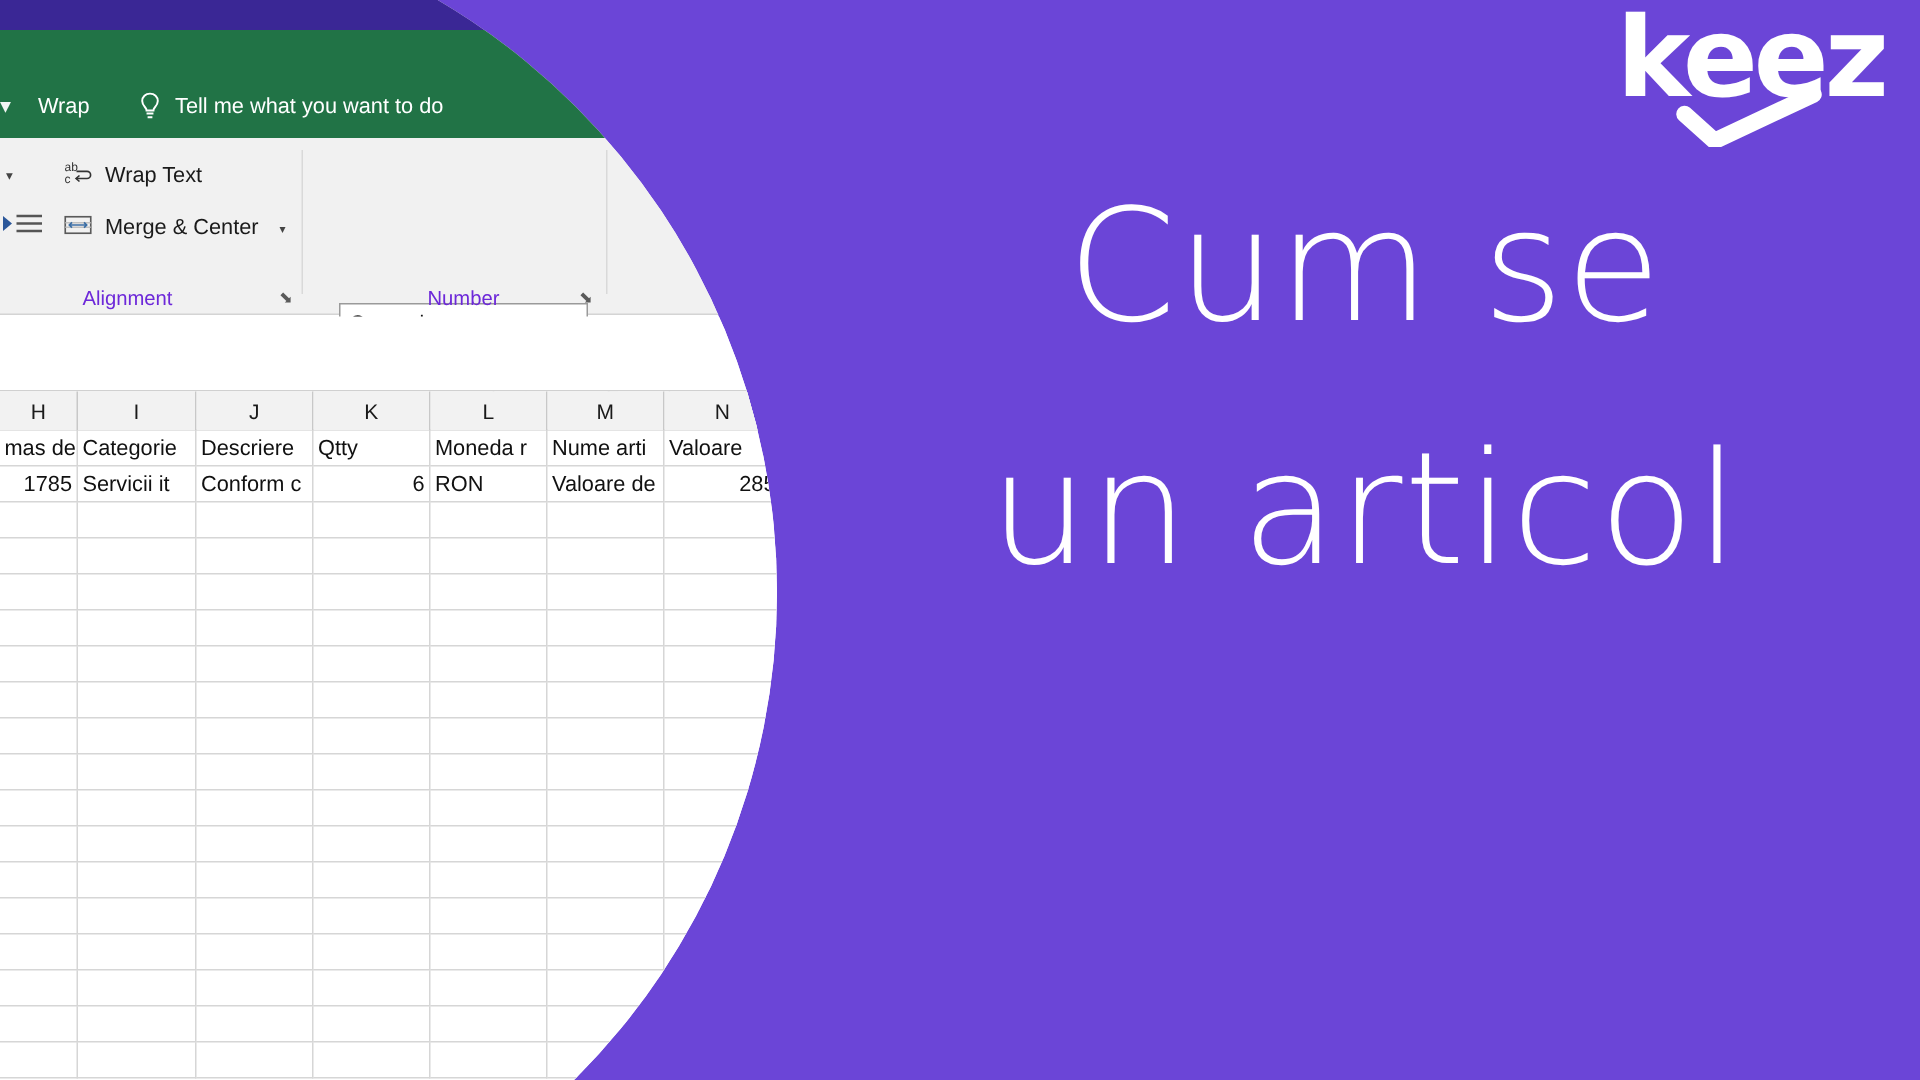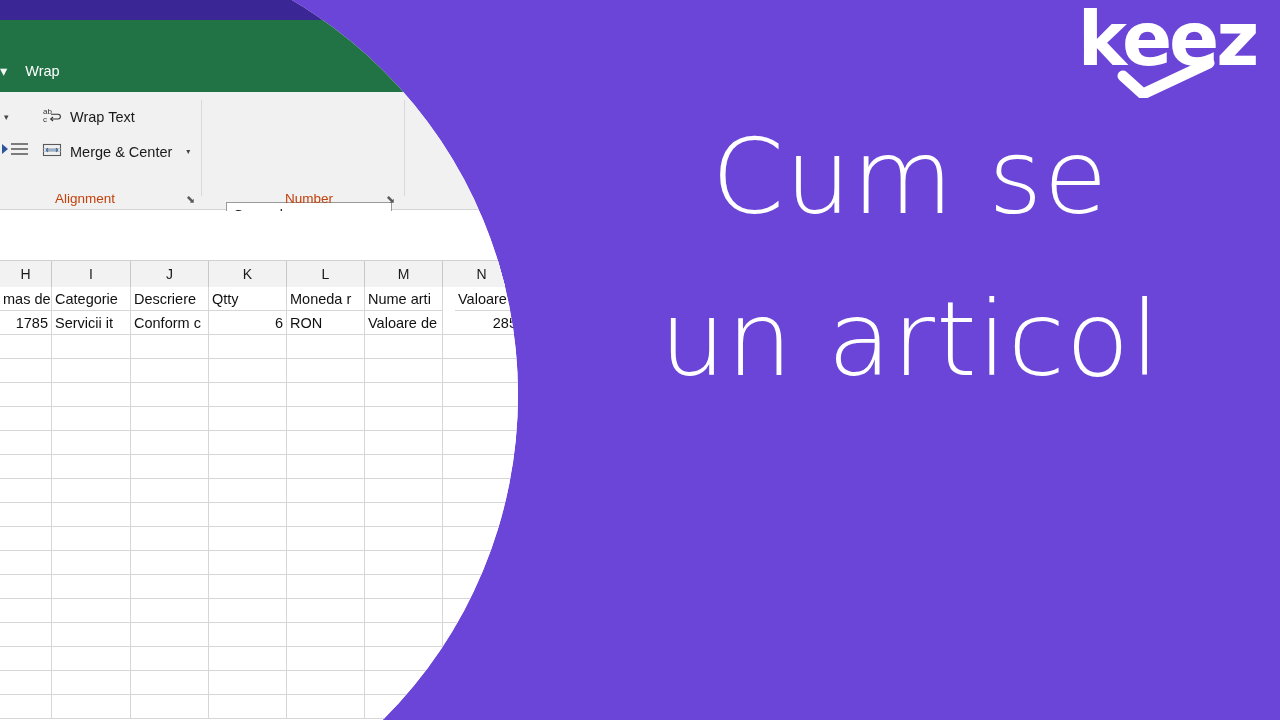--- a/index.html
+++ b/index.html
@@ -72,21 +72,21 @@
   }
   .grp {
     position: absolute; top: 0; height: 118px;
   }
   .grp-sep {
     position: absolute; top: 8px; width: 1px; height: 96px;
     background: #D9D9D9;
   }
   .grp-label {
     position: absolute; bottom: 4px;
-    font-size: 13.5px; color: #c2410c;
+    font-size: 13.5px; color: #6d28d9;
     text-align: center;
     white-space: nowrap;
   }
   .dlg-launcher {
     position: absolute; bottom: 5px;
     width: 12px; height: 12px;
     color: #5a5a5a; font-size: 11px; line-height: 12px;
   }
 
   
@@ -227,20 +227,29 @@
 <div id="stage">
 
   <div id="excel-clip">
 
     <div class="titlebar"></div>
 
     <div class="ribbon-tabs">
       <div class="tabs-row">
         <div class="tab-item tab-caret">▾</div>
         <div class="tab-item">Wrap</div>
+        <div class="tellme">
+          <span class="bulb">
+            <svg width="16" height="20" viewBox="0 0 16 20">
+              <path d="M8 1.4c-3 0-5.2 2.2-5.2 5 0 2 1 3.1 1.9 4.1.6.7 1 1.2 1 2.1h4.6c0-.9.4-1.4 1-2.1.9-1 1.9-2.1 1.9-4.1 0-2.8-2.2-5-5.2-5z" fill="none" stroke="#ffffff" stroke-width="1.3"></path>
+              <path d="M5.7 14.6h4.6M6.4 17.1h3.2" stroke="#ffffff" stroke-width="1.3" fill="none"></path>
+            </svg>
+          </span>
+          <span class="tellme-label">Tell me what you want to do</span>
+        </div>
       </div>
     </div>
 
     <div class="ribbon-body">
 
       <div class="grp" style="left:0; width:200px;">
 
         <div class="align-caret">▾</div>
 
         <div class="align-indent">
@@ -341,21 +350,21 @@
           <div class="colhead" style="width: 78px;">P</div>
         </div>
       <div class="grid-rows" id="grid-rows">
           <div class="grow">
             <div class="gcell" style="width: 52px;">mas de</div>
             <div class="gcell" style="width: 79px;">Categorie</div>
             <div class="gcell" style="width: 78px;">Descriere</div>
             <div class="gcell" style="width: 78px;">Qtty</div>
             <div class="gcell" style="width: 78px;">Moneda r</div>
             <div class="gcell" style="width: 78px;">Nume arti</div>
-            <div class="gcell" style="width: 78px; margin-left: 12px;">Valoare</div>
+            <div class="gcell" style="width: 78px;">Valoare</div>
             <div class="gcell" style="width: 78px;"></div>
             <div class="gcell" style="width: 78px;"></div>
           </div>
           <div class="grow">
             <div class="gcell num" style="width: 52px;">1785</div>
             <div class="gcell" style="width: 79px; text-align: center;">Servicii it</div>
             <div class="gcell" style="width: 78px;">Conform c</div>
             <div class="gcell num" style="width: 78px;">6</div>
             <div class="gcell" style="width: 78px;">RON</div>
             <div class="gcell" style="width: 78px;">Valoare de</div>

